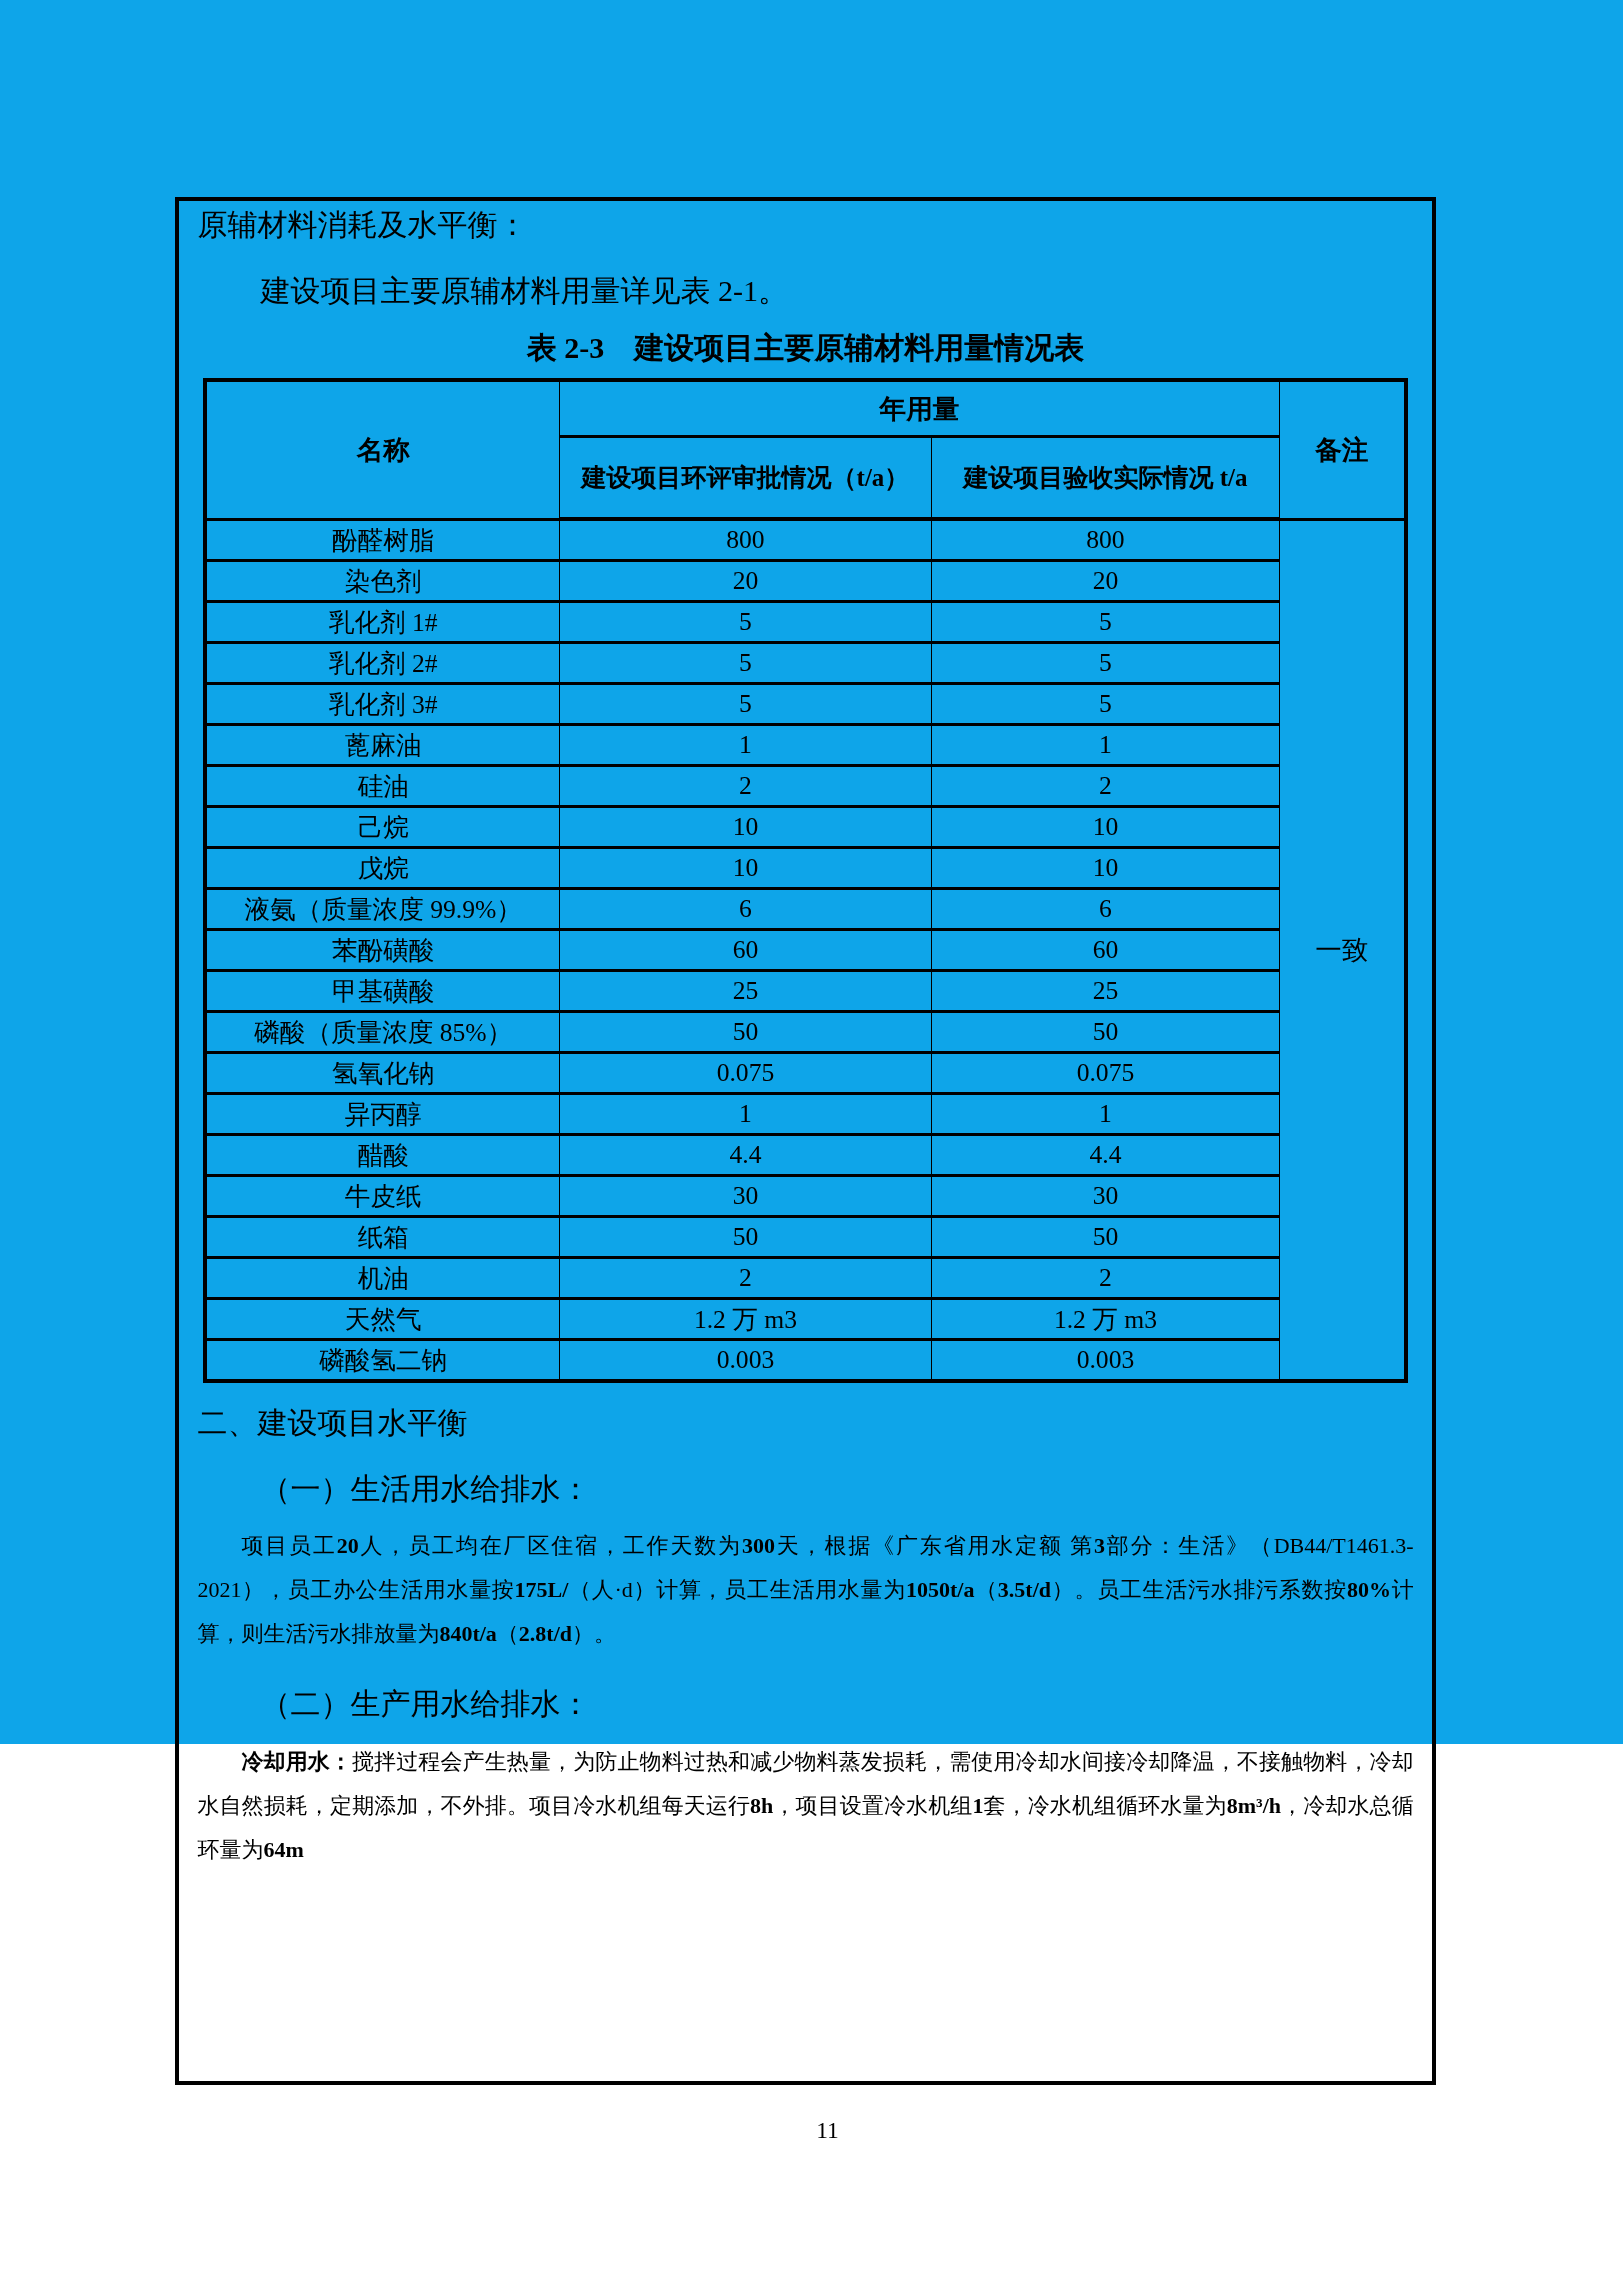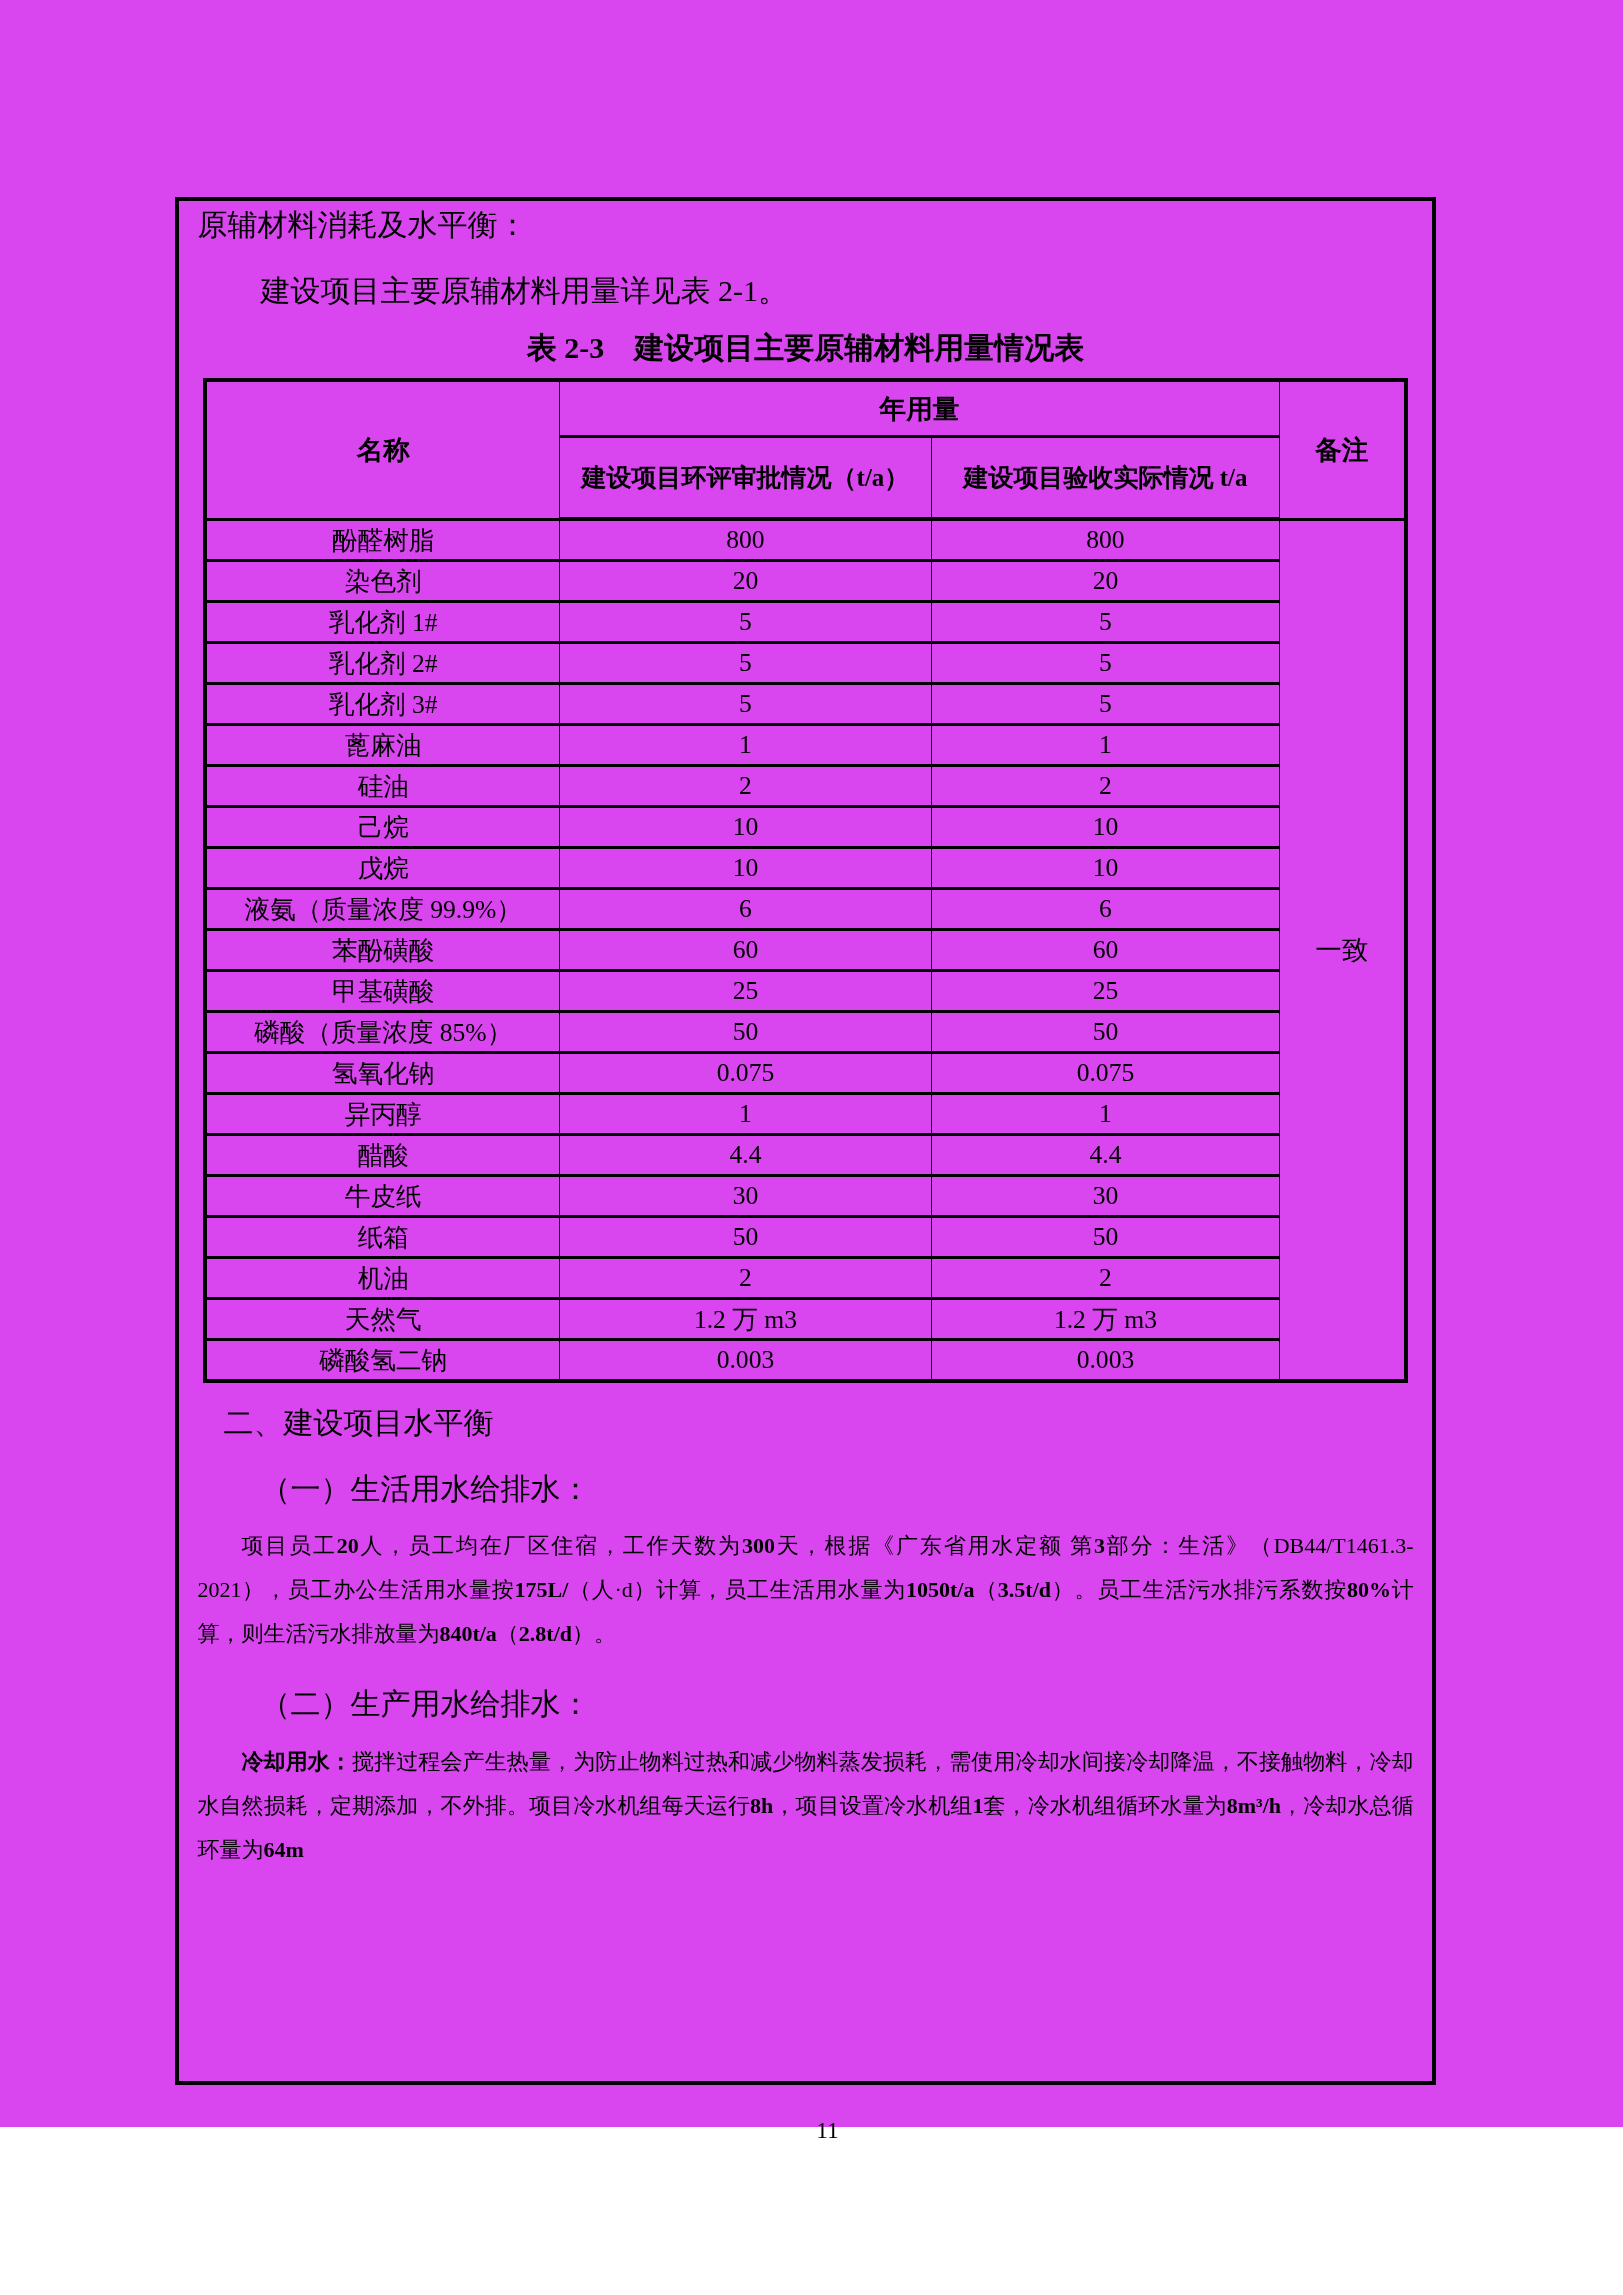--- a/index.html
+++ b/index.html
@@ -1,21 +1,21 @@
 <!DOCTYPE html>
 <html style="font-size:8.2px"><head>
 <meta charset="utf-8">
 <style>
   html,body{margin:0;padding:0;background:#ffffff;}
   body{
     width:1623px;height:2295px;position:relative;
     font-family:"Liberation Serif","DejaVu Serif",serif;
     color:#000;
   }
-  .page{position:relative;width:1623px;height:2127px;background:#d946ef;text-decoration:underline;}
+  .page{position:relative;width:1623px;height:1744px;background:#0ea5e9;text-decoration:underline;}
   .box{
     position:absolute;left:175px;top:197px;width:1261px;height:1888px;
     border:4.6px solid #000;box-sizing:border-box;
     padding:7.2px 18.4px 0 18.4px;overflow:hidden;
   }
   p{margin:0;}
   .line{font-size:30px;line-height:1.15;}
   .mt{margin-top:31px;}
   .indent{text-indent:2.1em;}
   .tbl-title{
@@ -29,21 +29,21 @@
   th,td{
     border:1.5px solid #000;border-top-width:3.1px;border-bottom-width:3.1px;
     text-align:center;vertical-align:middle;
     font-size:25.6px;padding:1px 4.1px;overflow:hidden;
   }
   thead th{font-weight:700;font-size:26.6px;}
   thead tr.h1 th{height:51px;}
   thead tr.h2 th{height:77px;border-bottom-width:4.6px;font-size:25px;}
   tbody td{height:36px;}
   td.remark{font-size:26.6px;}
-  .sec2{margin-top:23px;margin-left:26px;}
+  .sec2{margin-top:23px;}
   .sub{margin-top:31px;text-indent:2.1em;}
   .para{
     margin-top:18px;font-size:22px;line-height:2.0;
     text-align:justify;text-indent:2em;
   }
   .b{font-weight:700;}
   .page-num{
     position:absolute;top:2117px;left:16px;width:1623px;
     text-align:center;font-size:23.5px;
   }

